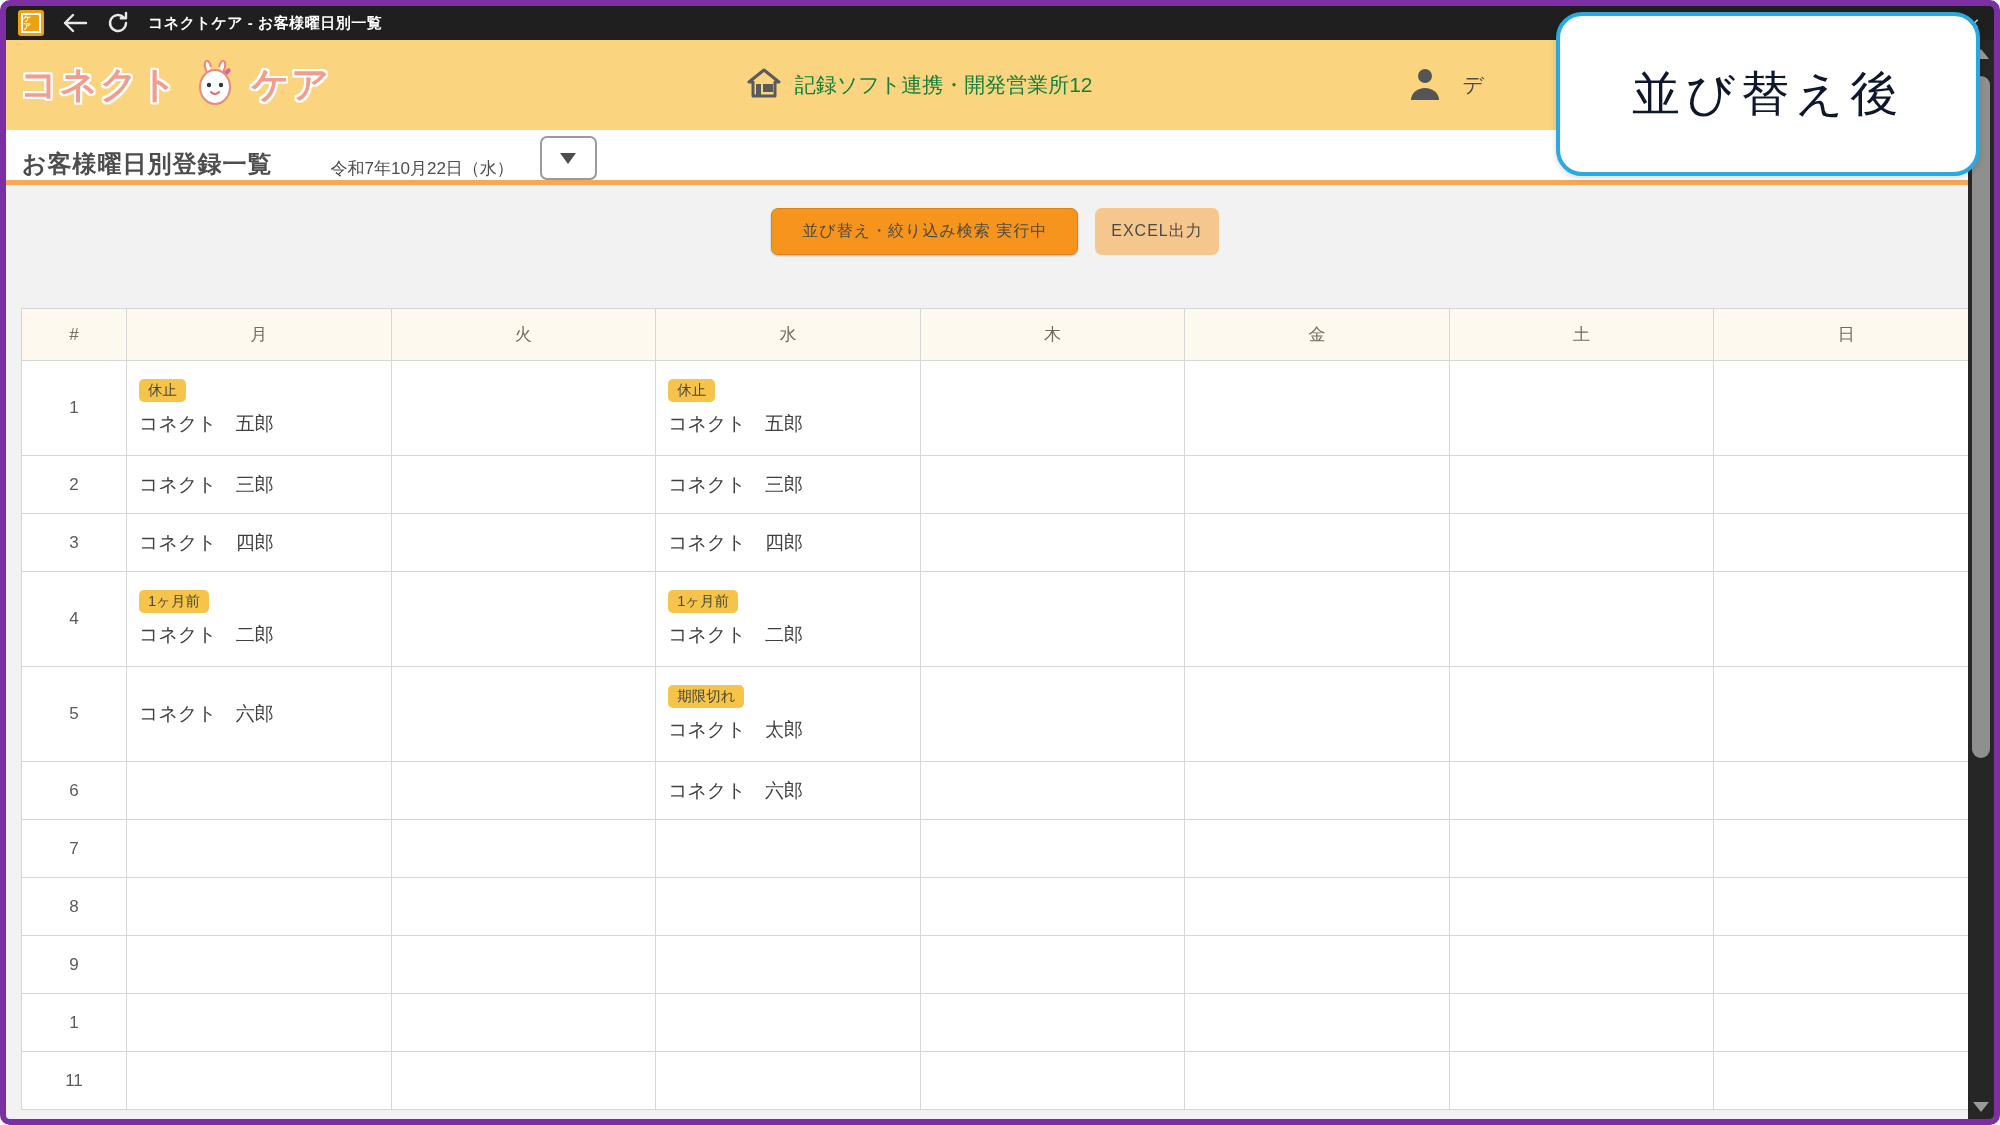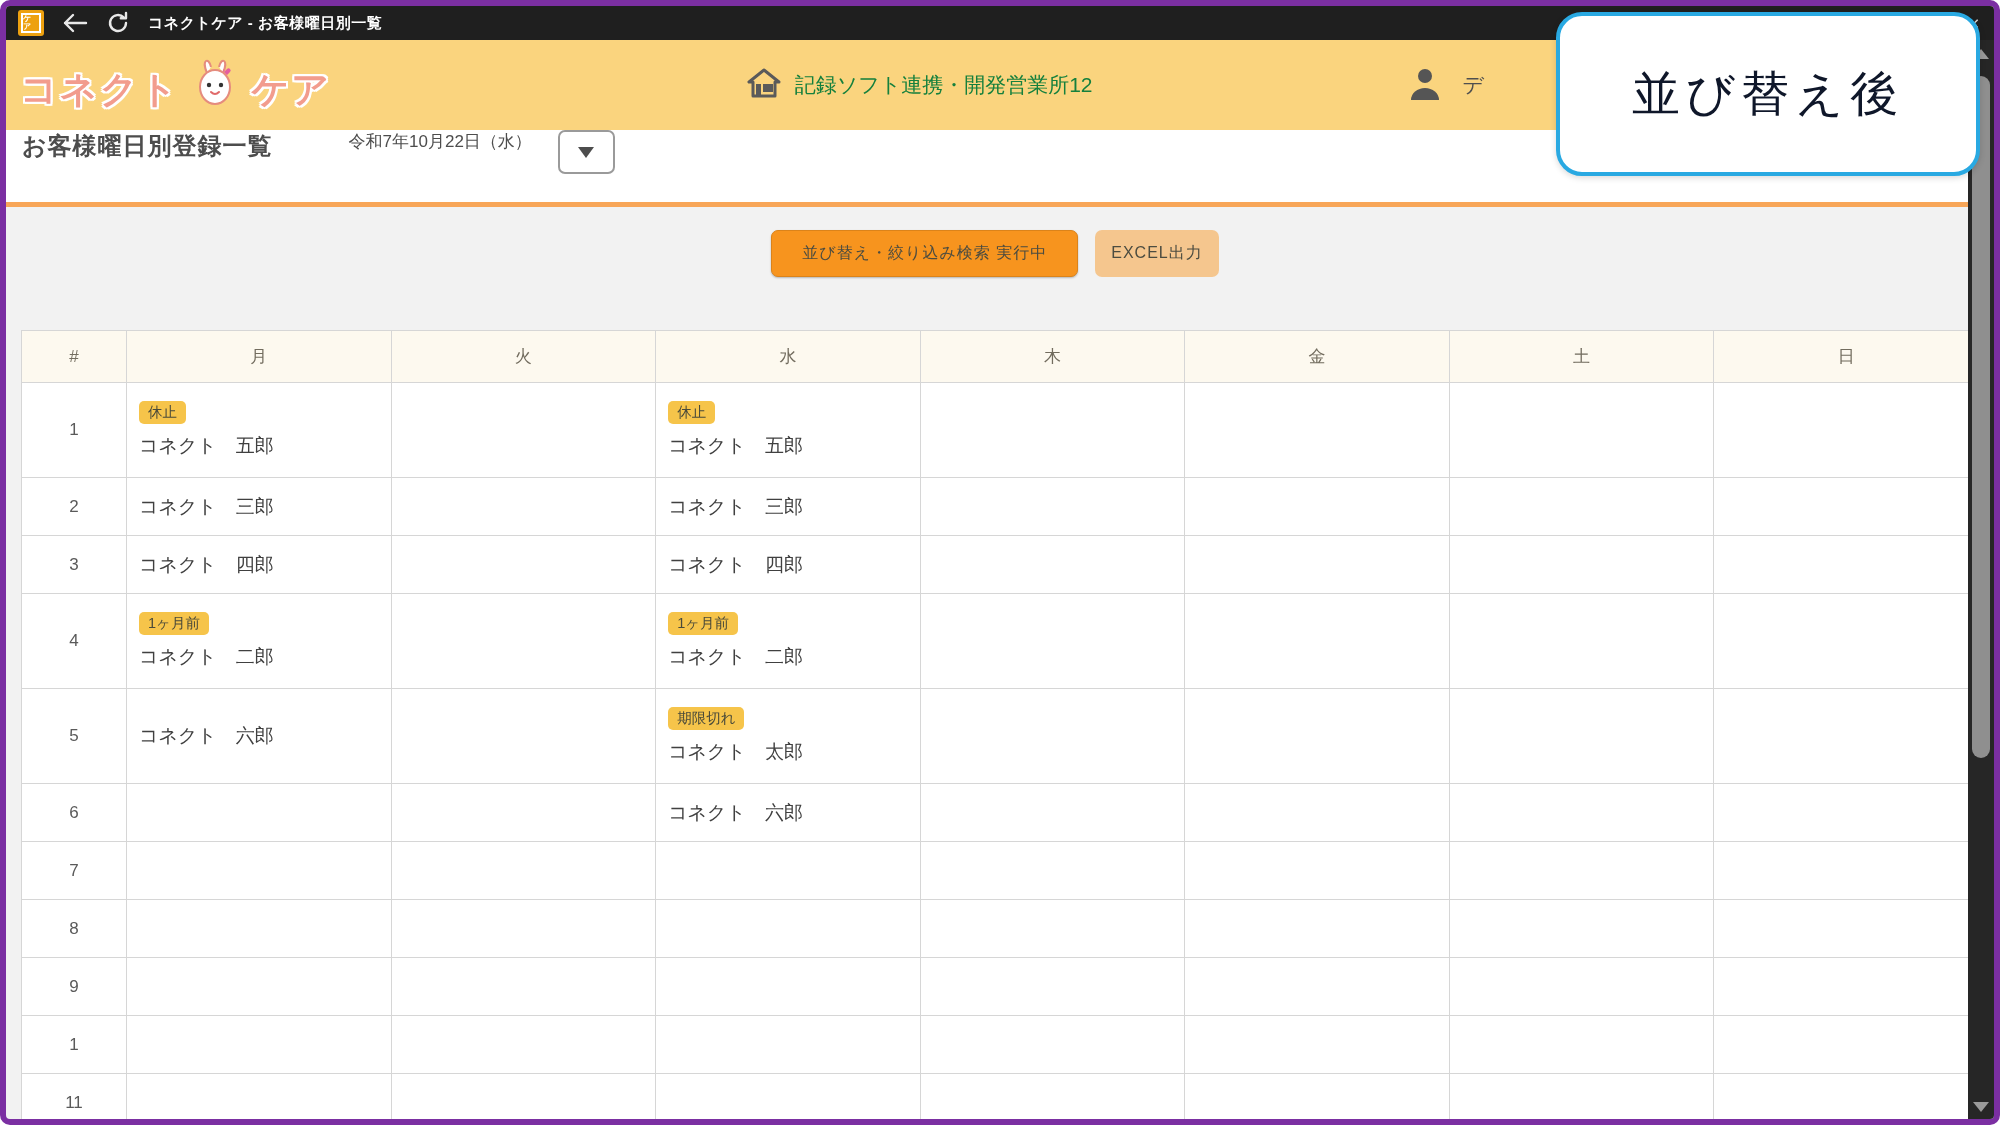--- a/index.html
+++ b/index.html
@@ -28,34 +28,34 @@
   .tab-title { color:#fff; font-size:15px; font-weight:bold; letter-spacing:.5px; }
   .titlebar-right { position:absolute; right:14px; top:0; height:34px; display:flex; align-items:center; gap:46px; color:#d9d9d9; }
   .win-btn { font-size:15px; line-height:1; }
 
   
   .appheader {
     height:90px; background:var(--header-bg,#fad47e);
     display:flex; align-items:center; justify-content:space-between;
     padding:0 40px 0 14px;
   }
-  .logo { display:flex; align-items:flex-end; gap:8px; }
+  .logo { display:flex; align-items:center; gap:8px; }
   .logo-text {
     font-size:37px; font-weight:bold; letter-spacing:2px; color:#f29c8d;
     text-shadow:-2px -2px 0 #fff,2px -2px 0 #fff,-2px 2px 0 #fff,2px 2px 0 #fff,0 -2px 0 #fff,0 2px 0 #fff,-2px 0 0 #fff,2px 0 0 #fff;
   }
   .header-right { display:flex; align-items:center; gap:14px; margin-right:470px; }
   .office-label { font-size:21px; color:#15803d; }
   .user-label { font-size:21px; color:#4f4f4f; margin-left:6px; }
   .hdr-icon { flex:0 0 auto; }
 
   
-  .pagebar { height:72px; background:#fff; display:flex; align-items:flex-start; padding-left:16px; }
+  .pagebar { height:50px; background:#fff; display:flex; align-items:flex-end; padding-left:16px; }
   .page-title { font-size:24px; font-weight:bold; color:#4d4d4d; letter-spacing:1px; }
-  .page-date { font-size:17px; color:#4d4d4d; margin-left:76px; }
+  .page-date { font-size:17px; color:#4d4d4d; margin-left:58px; }
   .date-dropdown {
     margin-left:26px; width:57px; height:44px; background:#fff;
     border:2px solid #9a9a9a; border-radius:7px; cursor:pointer;
     display:flex; align-items:center; justify-content:center;
   }
   .caret-down { width:0; height:0; border-left:8px solid transparent; border-right:8px solid transparent; border-top:11px solid #4d4d4d; }
 
   .orange-divider { height:5px; background:var(--divider,#f8a658); }
 
   

